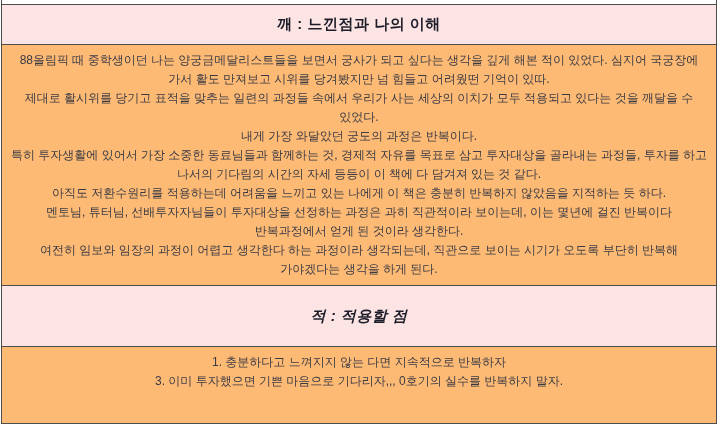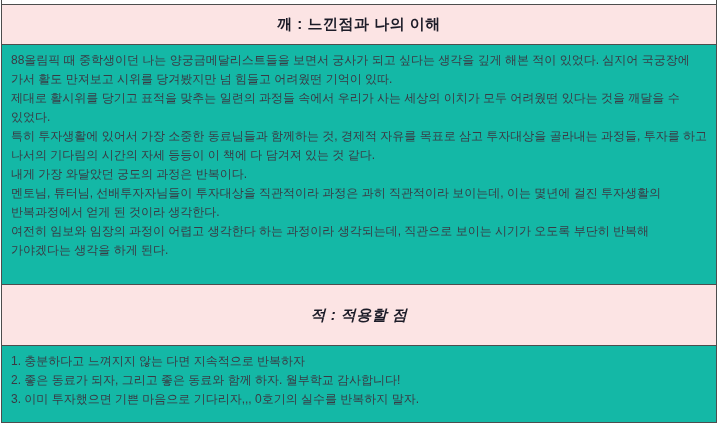--- a/index.html
+++ b/index.html
@@ -17,20 +17,21 @@
   }
   .review-table {
     position: absolute;
     left: 1px;
     top: 0;
     width: 714px;
     border-left: 1px solid #4d4d4d;
     border-right: 1px solid #4d4d4d;
     border-bottom: 1px solid #4d4d4d;
     background: #ffffff;
+    text-align: center;
   }
   .top-sliver {
     height: 4px;
     background: #ffffff;
     border-bottom: 1px solid #4d4d4d;
   }
   .header-cell {
     background: #fce4e4;
     border-bottom: 1px solid #4d4d4d;
     display: flex;
@@ -39,21 +40,21 @@
   }
   .header-cell .header-label {
     font-size: 15px;
     font-weight: bold;
     color: #1c1c28;
     letter-spacing: 0.5px;
   }
   .section-0 .header-cell { height: 39px; }
   .section-1 .header-cell { height: 60px; font-style: italic; }
   .body-cell {
-    background: #14b8a6;
+    background: #fdba74;
     border-bottom: 1px solid #4d4d4d;
     padding: 6px 9px 6px 9px;
     color: #3a3a44;
     font-size: 12px;
     line-height: 19px;
   }
   .section-0 .body-cell { min-height: 227px; }
   .section-1 .body-cell { min-height: 64px; }
   .section-1 { border-bottom: none; }
   .section-1 .body-cell { border-bottom: none; }
@@ -70,32 +71,32 @@
 <div class="page">
   <div class="review-table">
     <div class="top-sliver"></div>
     <div id="sections">
         <div class="section section-0">
           <div class="header-cell">
             <span class="header-label">깨 : 느낀점과 나의 이해</span>
           </div>
           <div class="body-cell">
             <p>88올림픽 때 중학생이던 나는 양궁금메달리스트들을 보면서 궁사가 되고 싶다는 생각을 깊게 해본 적이 있었다. 심지어 국궁장에 가서 활도 만져보고 시위를 당겨봤지만 넘 힘들고 어려웠떤 기억이 있따.</p>
-            <p>제대로 활시위를 당기고 표적을 맞추는 일련의 과정들 속에서 우리가 사는 세상의 이치가 모두 어려웠떤 있다는 것을 깨달을 수 있었다.</p>
+            <p>제대로 활시위를 당기고 표적을 맞추는 일련의 과정들 속에서 우리가 사는 세상의 이치가 모두 적용되고 있다는 것을 깨달을 수 있었다.</p>
+            <p>내게 가장 와달았던 궁도의 과정은 반복이다.</p>
             <p>특히 투자생활에 있어서 가장 소중한 동료님들과 함께하는 것, 경제적 자유를 목표로 삼고 투자대상을 골라내는 과정들, 투자를 하고 나서의 기다림의 시간의 자세 등등이 이 책에 다 담겨져 있는 것 같다.</p>
-            <p>내게 가장 와달았던 궁도의 과정은 반복이다.</p>
-            <p>멘토님, 튜터님, 선배투자자님들이 투자대상을 직관적이라 과정은 과히 직관적이라 보이는데, 이는 몇년에 걸진 투자생활의 반복과정에서 얻게 된 것이라 생각한다.</p>
+            <p>아직도 저환수원리를 적용하는데 어려움을 느끼고 있는 나에게 이 책은 충분히 반복하지 않았음을 지적하는 듯 하다.</p>
+            <p>멘토님, 튜터님, 선배투자자님들이 투자대상을 선정하는 과정은 과히 직관적이라 보이는데, 이는 몇년에 걸진 반복이다 반복과정에서 얻게 된 것이라 생각한다.</p>
             <p>여전히 임보와 임장의 과정이 어렵고 생각한다 하는 과정이라 생각되는데, 직관으로 보이는 시기가 오도록 부단히 반복해 가야겠다는 생각을 하게 된다.</p>
           </div>
         </div>
         <div class="section section-1">
           <div class="header-cell">
             <span class="header-label">적 : 적용할 점</span>
           </div>
           <div class="body-cell">
             <p>1. 충분하다고 느껴지지 않는 다면 지속적으로 반복하자</p>
-            <p>2. 좋은 동료가 되자, 그리고 좋은 동료와 함께 하자. 월부학교 감사합니다!</p>
             <p>3. 이미 투자했으면 기쁜 마음으로 기다리자,,, 0호기의 실수를 반복하지 말자.</p>
           </div>
         </div>
       </div>
   </div>
 </div>
 
 </body></html>

